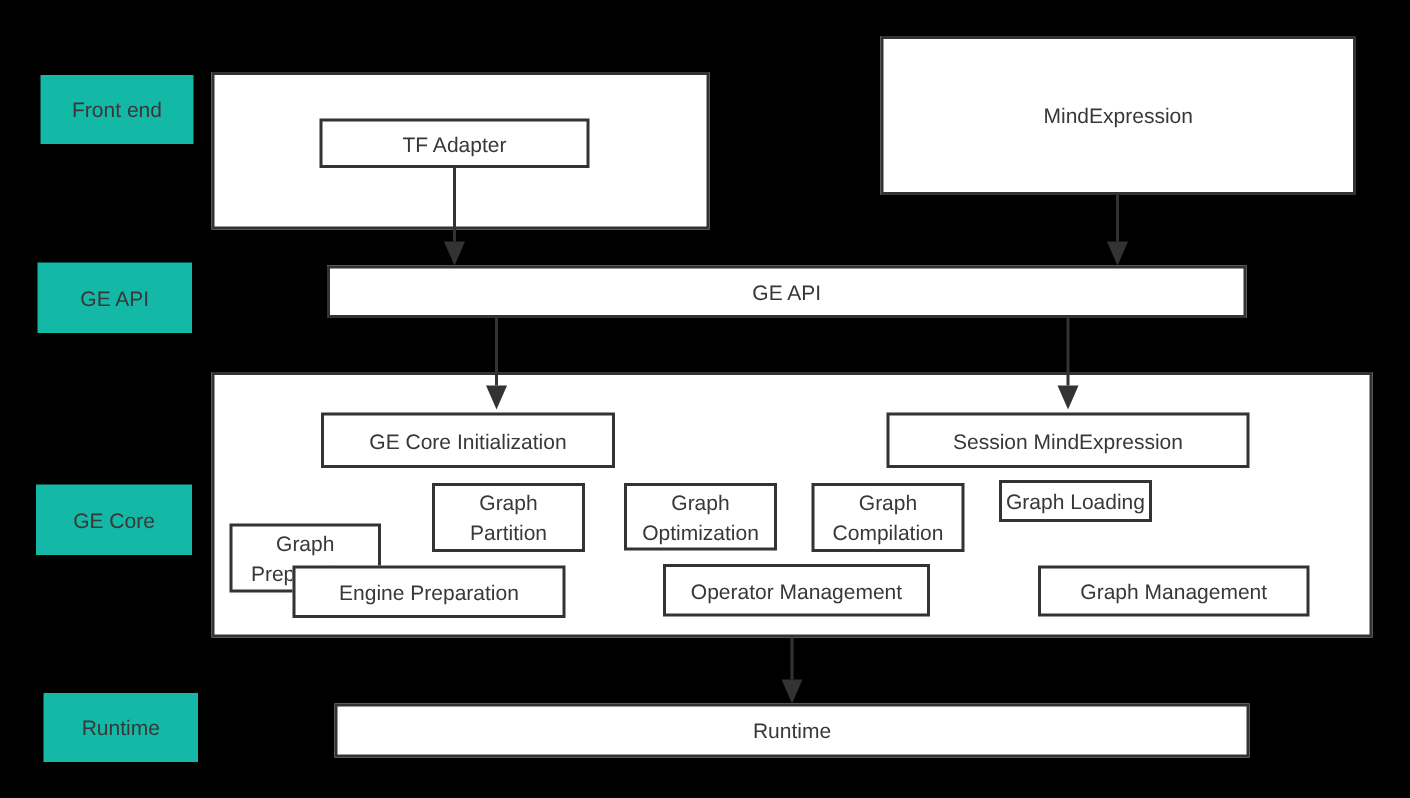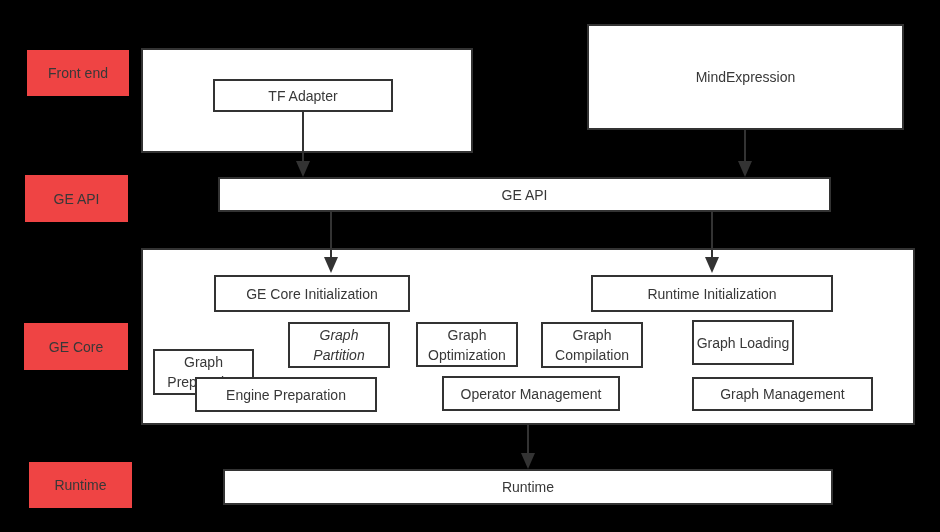--- a/index.html
+++ b/index.html
@@ -24,21 +24,21 @@
     display: flex;
     align-items: center;
     justify-content: center;
     text-align: center;
     color: #383838;
   }
 
   
   .layer-label {
     position: absolute;
-    background: #ef4444;
+    background: #14b8a6;
     border: none;
     display: flex;
     align-items: center;
     justify-content: center;
     text-align: center;
     color: #383838;
   }
 
   
   .tensorflow-box   { left: 141px; top: 24px;  width: 332px; height: 105px; display: block; margin-top: 24px; }
@@ -63,24 +63,24 @@
 
   
   .ge-core-box { left: 141px; top: 248px; width: 774px; height: 177px; display: block; }
   .ge-core-box .box { position: absolute; }
 
   .init-ge-core  { left: 71px;  top: 25px; width: 196px; height: 37px; }
   .init-session  { left: 448px; top: 25px; width: 242px; height: 37px; }
 
   .mod { line-height: 20px; padding: 0 2px; }
   .mod-prep { left: 10px;  top: 72px; width: 101px; height: 46px; margin-top: 27px; }
-  .mod-part { left: 145px; top: 72px; width: 102px; height: 46px; font-style: italic; }
+  .mod-part { left: 145px; top: 72px; width: 102px; height: 46px; }
   .mod-opt  { left: 273px; top: 72px; width: 102px; height: 45px; }
   .mod-comp { left: 398px; top: 72px; width: 102px; height: 46px; }
-  .mod-load { left: 549px; top: 70px; width: 102px; height: 45px; }
+  .mod-load { left: 523px; top: 70px; width: 102px; height: 28px; }
   .mod-exec { left: 650px; top: 70px; width: 101px; height: 44px; }
 
   .mgmt-engine   { left: 52px;  top: 127px; width: 182px; height: 35px; }
   .mgmt-operator { left: 299px; top: 126px; width: 178px; height: 35px; }
   .mgmt-graph    { left: 549px; top: 127px; width: 181px; height: 34px; }
 
   
   .arrow {
     position: absolute;
     width: 2px;
@@ -134,21 +134,21 @@
 
   <div class="box ge-api-bar">
     <span>GE API</span>
   </div>
 
   <div class="box ge-core-box">
     <div class="box init-ge-core">
       <span>GE Core Initialization</span>
     </div>
     <div class="box init-session">
-      <span>Runtime Initialization</span>
+      <span>Session MindExpression</span>
     </div>
 
     <div class="box mod mod-prep">
       <span>Graph Preparation</span>
     </div>
     <div class="box mod mod-part">
       <span>Graph Partition</span>
     </div>
     <div class="box mod mod-opt">
       <span>Graph Optimization</span>

